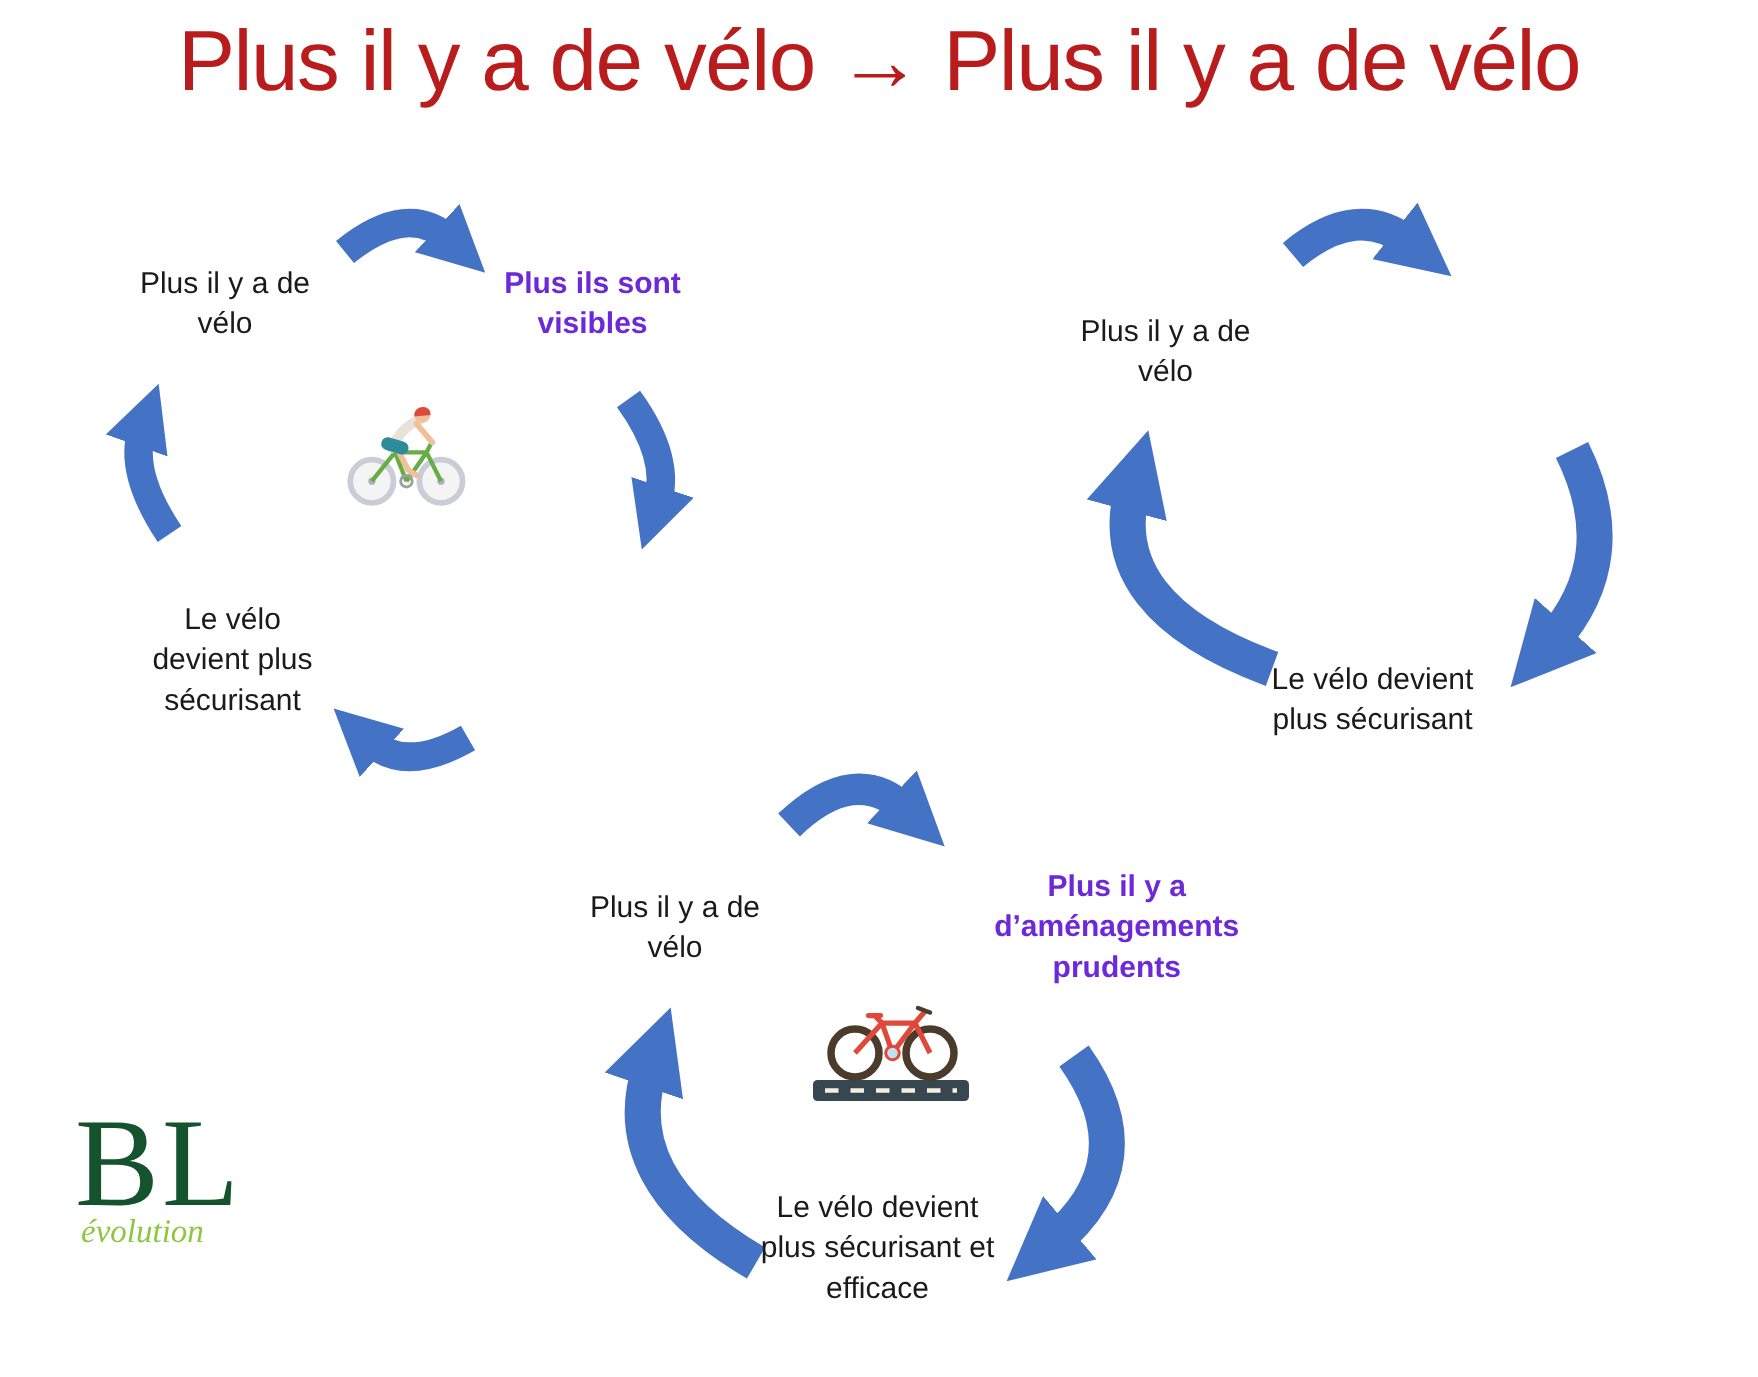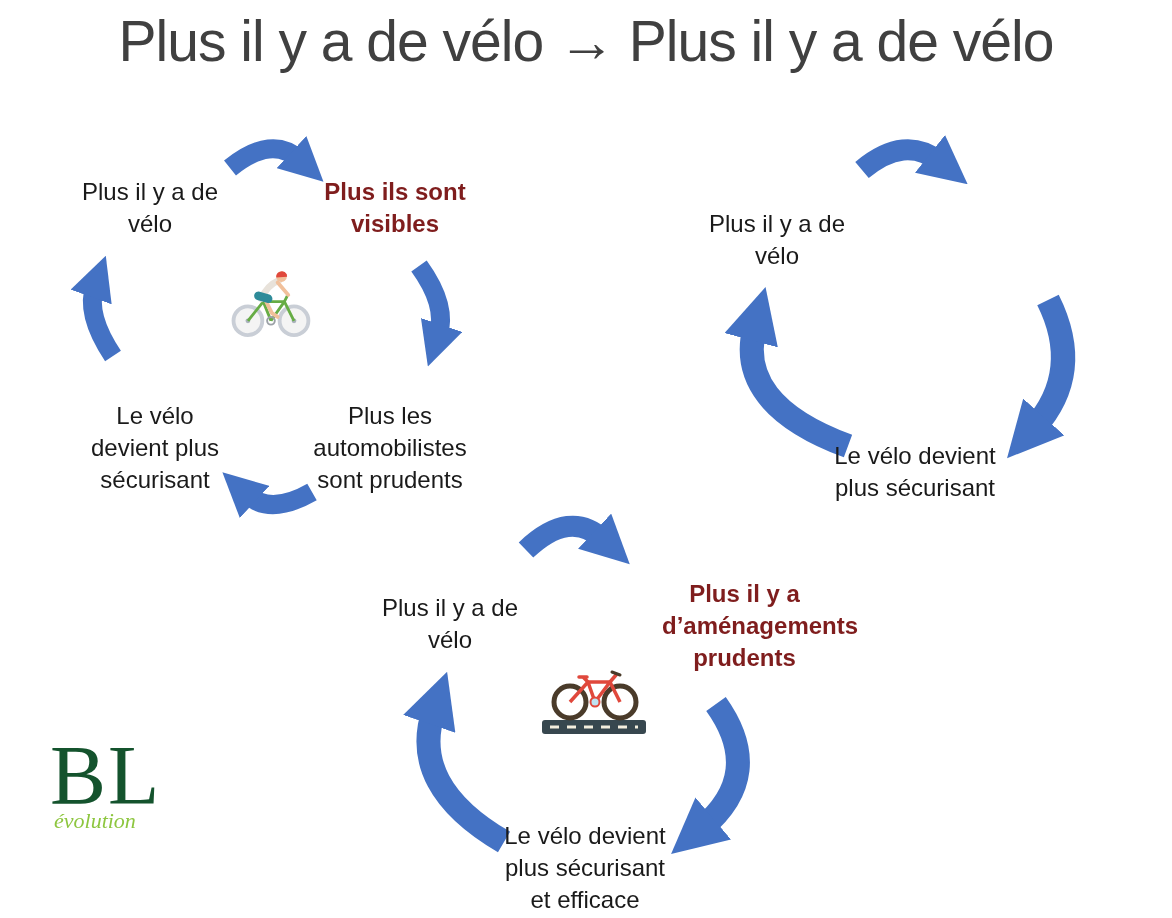--- a/index.html
+++ b/index.html
@@ -7,33 +7,33 @@
   body {
     background:#ffffff;
     font-family:"Liberation Sans", sans-serif;
     position:relative;
     overflow:hidden;
   }
   .canvas { position:absolute; inset:0; }
   .title {
     position:absolute; top:8px; left:0; width:100%;
     text-align:center;
-    font-size:57px; font-weight:400; color:#404040;
+    font-size:57px; font-weight:400; color:#b91c1c;
     letter-spacing:-1px;
     white-space:nowrap;
   }
   .arrows { position:absolute; inset:0; pointer-events:none; }
   .label {
     position:absolute;
     text-align:center;
-    font-size:24px;
+    font-size:20px;
     line-height:1.34;
     color:#1a1a1a;
   }
-  .label.bold { font-weight:700; color:#7f1d1d; }
+  .label.bold { font-weight:700; color:#6d28d9; }
   .icon { position:absolute; }
   .icon svg { display:block; width:100%; height:auto; }
   .logo { position:absolute; left:50px; top:736px; }
   .logo-main {
     font-family:Liberation Serif, serif;
     font-size:84px; line-height:0.95;
     color:#14532d; letter-spacing:2px;
   }
   .logo-sub {
     font-family:"Liberation Serif", serif;
@@ -65,21 +65,20 @@
     <path d="M 1048 300 Q 1084 372 1034 428" fill="none" stroke="#4472C4" stroke-width="24" marker-end="url(#head)"></path>
     <path d="M 848 446 Q 734 404 755 326" fill="none" stroke="#4472C4" stroke-width="24" marker-end="url(#head)"></path>
 
     <path d="M 526 550 Q 570 508 604 540" fill="none" stroke="#4472C4" stroke-width="21" marker-end="url(#head)"></path>
     <path d="M 716 704 Q 766 774 702 828" fill="none" stroke="#4472C4" stroke-width="24" marker-end="url(#head)"></path>
     <path d="M 504 842 Q 408 786 434 710" fill="none" stroke="#4472C4" stroke-width="24" marker-end="url(#head)"></path>
   </svg>
 
   <div class="label" style="left:75px; top:176px; width:150px">Plus il y a de vélo</div>
   <div class="label bold" style="left:320px; top:176px; width:150px">Plus ils sont visibles</div>
-  <div class="label" style="left:305px; top:400px; width:170px">Plus les automobilistes sont prudents</div>
   <div class="label" style="left:90px; top:400px; width:130px">Le vélo devient plus sécurisant</div>
 
   <div class="icon" style="left:222px; top:268px; width:96px">
     <svg viewBox="0 0 100 74">
       <circle cx="27" cy="55" r="15" fill="#f4f4f4" stroke="#c9ced6" stroke-width="4"></circle>
       <circle cx="75" cy="55" r="15" fill="#f4f4f4" stroke="#c9ced6" stroke-width="4"></circle>
       <circle cx="27" cy="55" r="2.5" fill="#aab2bc"></circle>
       <circle cx="75" cy="55" r="2.5" fill="#aab2bc"></circle>
       <path d="M27 55 L43 35 L65 35 L75 55 M51 55 L43 35 M51 55 L65 35" fill="none" stroke="#67ad45" stroke-width="3"></path>
       <path d="M40 31 L43 35 M68 29 L65 35" stroke="#67ad45" stroke-width="3"></path>
@@ -92,21 +91,21 @@
       <path d="M56.5 8 A6 6 0 0 1 67.5 6.5 L67.8 9 L56.5 10 Z" fill="#e0483c"></path>
     </svg>
   </div>
 
   <div class="label" style="left:702px; top:208px; width:150px">Plus il y a de vélo</div>
   <div class="label" style="left:830px; top:440px; width:170px">Le vélo devient plus sécurisant</div>
 
 
   <div class="label" style="left:375px; top:592px; width:150px">Plus il y a de vélo</div>
   <div class="label bold" style="left:662px; top:578px; width:165px">Plus il y a d’aménagements prudents</div>
-  <div class="label" style="left:500px; top:820px; width:170px">Le vélo devient plus sécurisant et efficace</div>
+  <div class="label" style="left:500px; top:792px; width:170px">Le vélo devient plus sécurisant et efficace</div>
 
   <div class="icon" style="left:538px; top:656px; width:112px">
     <svg viewBox="0 0 112 82">
       <rect x="4" y="64" width="104" height="14" rx="3" fill="#37474f"></rect>
       <line x1="12" y1="71" x2="100" y2="71" stroke="#f3eede" stroke-width="3" stroke-dasharray="9 8"></line>
       <circle cx="32" cy="46" r="16" fill="none" stroke="#4a3b2a" stroke-width="5"></circle>
       <circle cx="82" cy="46" r="16" fill="none" stroke="#4a3b2a" stroke-width="5"></circle>
       <path d="M32 46 L50 26 L72 26 L82 46 M57 46 L50 26 M57 46 L72 26" fill="none" stroke="#e0483c" stroke-width="3.5"></path>
       <path d="M45 21 L50 26 M78 19 L72 26 M41 21 L49 21" stroke="#e0483c" stroke-width="3.5" fill="none" stroke-linecap="round"></path>
       <circle cx="57" cy="46" r="4.5" fill="#bfe3f2" stroke="#e0483c" stroke-width="2"></circle>

